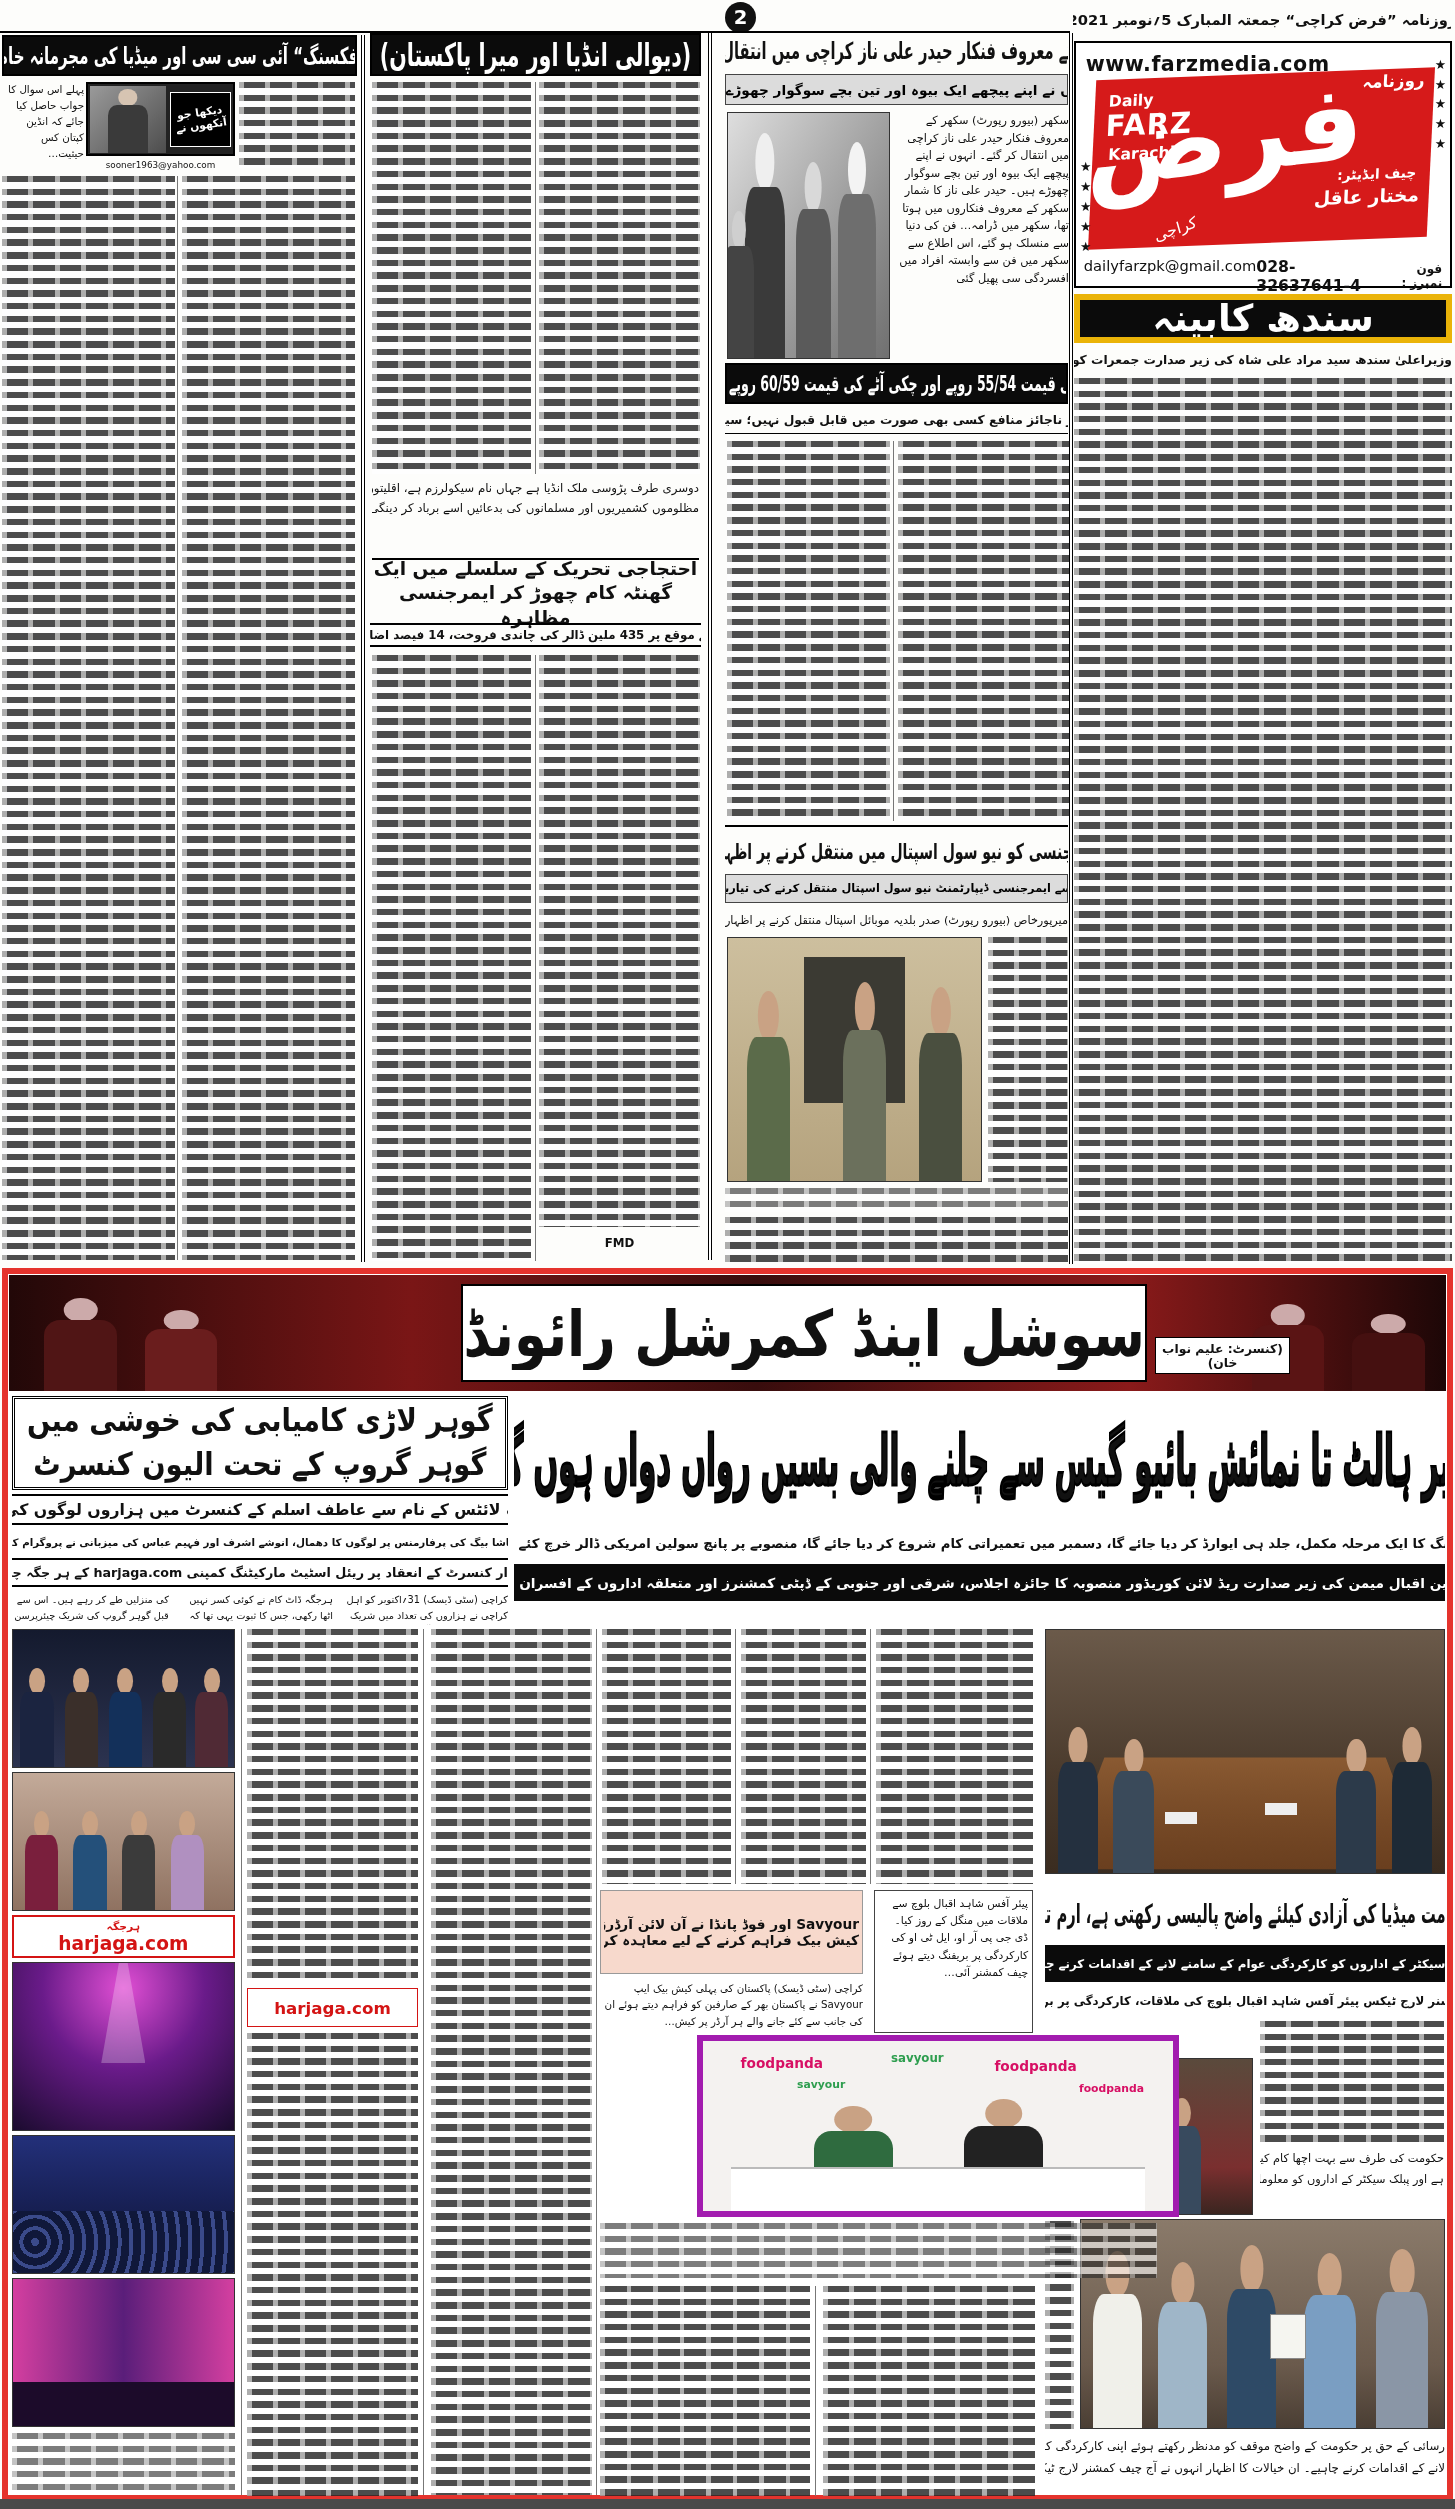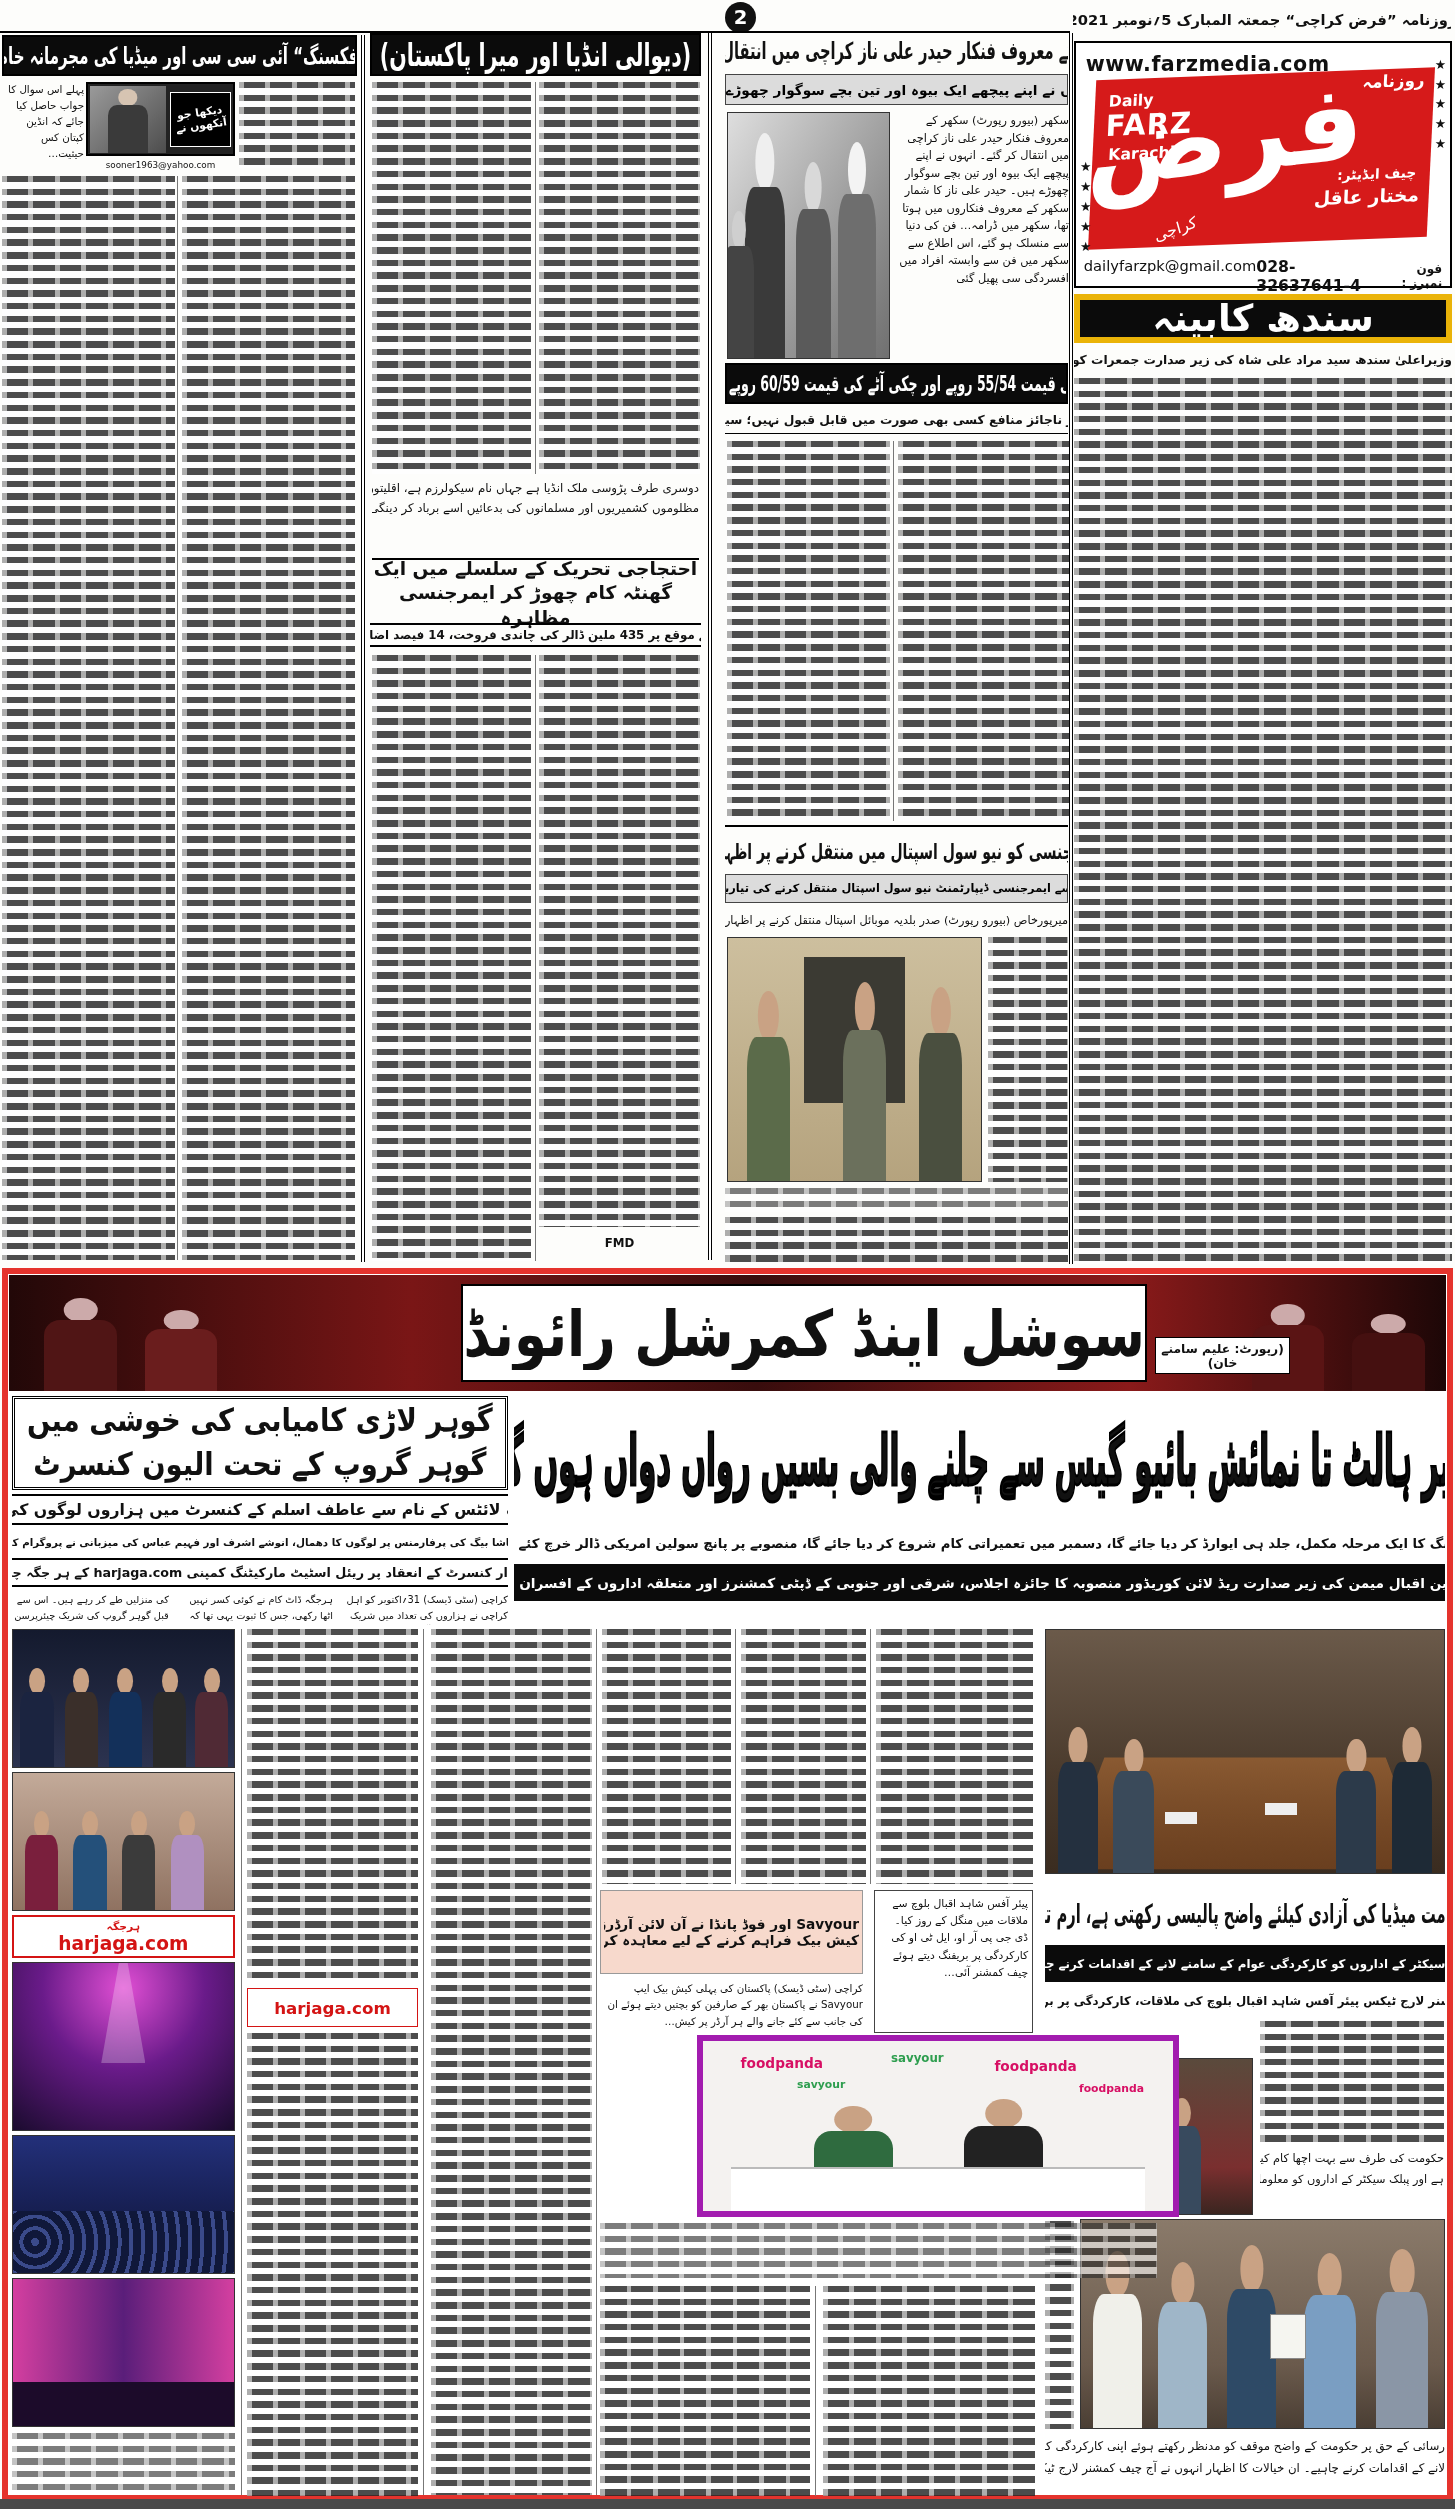--- a/index.html
+++ b/index.html
@@ -162,21 +162,21 @@
 <div class="abs" style="left:8.8px;top:1275px;width:1437px;height:116px;background:linear-gradient(90deg,#220808,#7a1616 28%,#380d0d 52%,#8a1a1a 78%,#1d0707);">
   <span class="fig" style="left:2%;width:6%;height:80%;--h:#caa;--c:#501515;"></span>
   <span class="fig" style="left:9%;width:6%;height:70%;--h:#caa;--c:#6a1d1d;"></span>
   <span class="fig" style="left:86%;width:6%;height:75%;--h:#caa;--c:#5a1414;"></span>
   <span class="fig" style="left:93%;width:6%;height:66%;--h:#caa;--c:#451010;"></span>
 </div>
 <div class="abs c" style="left:461px;top:1284px;width:686px;height:98px;background:#fff;border:2px solid #000;">
   <span class="rtl b nw" style="font-size:53px;display:inline-block;transform:scaleY(1.2);">سوشل اینڈ کمرشل رائونڈاپ</span>
 </div>
 <div class="abs c" style="left:1155px;top:1337px;width:135px;height:37px;background:#fff;border:1px solid #000;">
-  <span class="rtl b" style="font-size:12.3px;">(رپورٹ: علیم سامنے خان)</span>
+  <span class="rtl b" style="font-size:12.3px;">(کنسرٹ: علیم نواب خان)</span>
 </div>
 
 <div class="abs rtl c nw" style="left:514px;top:1396px;width:931px;height:129px;">
   <span class="b" style="display:inline-block;font-size:29px;transform:scaleY(2.4);letter-spacing:-1px;-webkit-text-stroke:1.2px #000;">ملیر ہالٹ تا نمائش بائیو گیس سے چلنے والی بسیں رواں دواں ہوں گی</span>
 </div>
 
 <div class="abs c rtl" style="left:11.8px;top:1396px;width:496px;height:94px;border:3.9px double #000;">
   <span class="b" style="font-size:27.4px;line-height:1.4;display:inline-block;transform:scaleY(1.15);">گوہر لاڑی کامیابی کی خوشی میں گوہر گروپ کے تحت الیون کنسرٹ</span>
 </div>
 <div class="abs rtl c b nw" style="left:11.8px;top:1494px;width:496px;height:31px;font-size:15.7px;border-top:2.5px solid #000;border-bottom:2.5px solid #000;">سٹی آف لائٹس کے نام سے عاطف اسلم کے کنسرٹ میں ہزاروں لوگوں کی شرکت</div>
@@ -233,21 +233,21 @@
 <div class="abs greek" style="left:602px;top:1629px;width:129px;height:255px;"></div>
 <div class="abs svr" style="left:735px;top:1629px;height:255px;"></div>
 <div class="abs greek" style="left:741px;top:1629px;width:125px;height:255px;"></div>
 <div class="abs svr" style="left:870px;top:1629px;height:255px;"></div>
 <div class="abs greek" style="left:876px;top:1629px;width:157px;height:255px;"></div>
 
 <div class="abs c rtl" style="left:600px;top:1890px;width:263px;height:84px;background:#f7d9cc;border:1px solid #999;flex-direction:column;">
   <span class="b nw" style="font-size:13.7px;max-width:255px;">Savyour اور فوڈ پانڈا نے آن لائن آرڈرز؍</span>
   <span class="b nw" style="font-size:13.7px;max-width:255px;">کیش بیک فراہم کرنے کے لیے معاہدہ کر لیا</span>
 </div>
-<div class="abs rtl" style="left:600px;top:1980px;width:263px;height:51px;font-size:10.3px;line-height:1.6;overflow:hidden;text-align:right;">کراچی (سٹی ڈیسک) پاکستان کی پہلی کیش بیک ایپ Savyour نے پاکستان بھر کے صارفین کو بچتیں دیتے ہوئے ان کی جانب سے کئے جانے والے ہر آرڈر پر کیش…</div>
+<div class="abs rtl" style="left:600px;top:1980px;width:263px;height:51px;font-size:10.3px;line-height:1.6;overflow:hidden;text-align:right;">کراچی (سٹی ڈیسک) پاکستان کی پہلی کیش بیک ایپ Savyour نے پاکستان بھر کے صارفین کو فراہم دیتے ہوئے ان کی جانب سے کئے جانے والے ہر آرڈر پر کیش…</div>
 
 <div class="abs rtl" style="left:874px;top:1890px;width:159px;height:143px;border:1px solid #444;padding:3.9px;font-size:10.8px;line-height:1.6;overflow:hidden;text-align:right;">پیئر آفس شاہد اقبال بلوچ سے ملاقات میں منگل کے روز کیا۔ ڈی جی پی آر او، ایل ٹی او کی کارکردگی پر بریفنگ دیتے ہوئے چیف کمشنر آئی…</div>
 
 <div class="abs photo" style="left:1045px;top:1629px;width:400px;height:245px;background:linear-gradient(#6b5a4a,#4a3a2c 60%,#3a2c20);">
   <div class="abs" style="left:10%;bottom:0;width:80%;height:55%;background:linear-gradient(#8a5a32,#6a3f1f);transform:perspective(294px) rotateX(35deg);"></div>
   <span class="fig" style="left:2%;width:12%;height:60%;--c:#24303f;"></span>
   <span class="fig" style="left:16%;width:12%;height:55%;--c:#3a4a5a;"></span>
   <span class="fig" style="left:72%;width:12%;height:55%;--c:#2c3a4a;"></span>
   <span class="fig" style="left:86%;width:12%;height:60%;--c:#1e2a36;"></span>
   <div class="abs" style="left:30%;bottom:20%;width:8%;height:5%;background:#eee;"></div>

